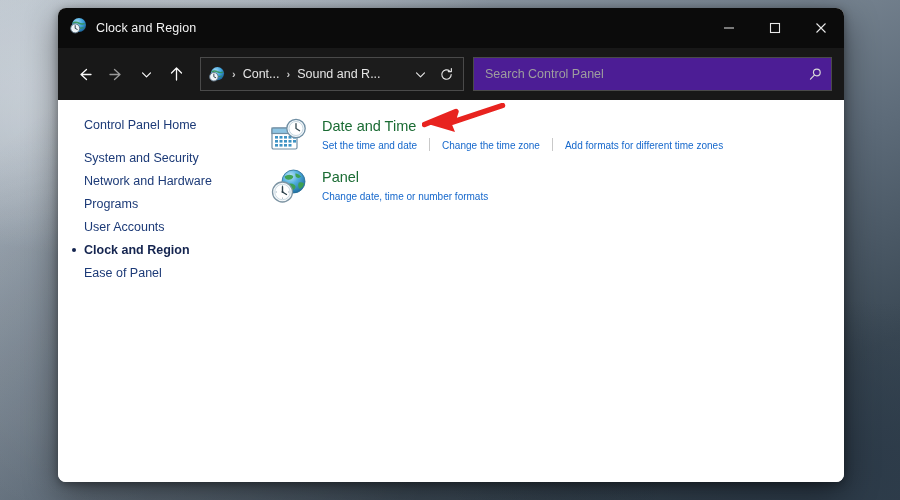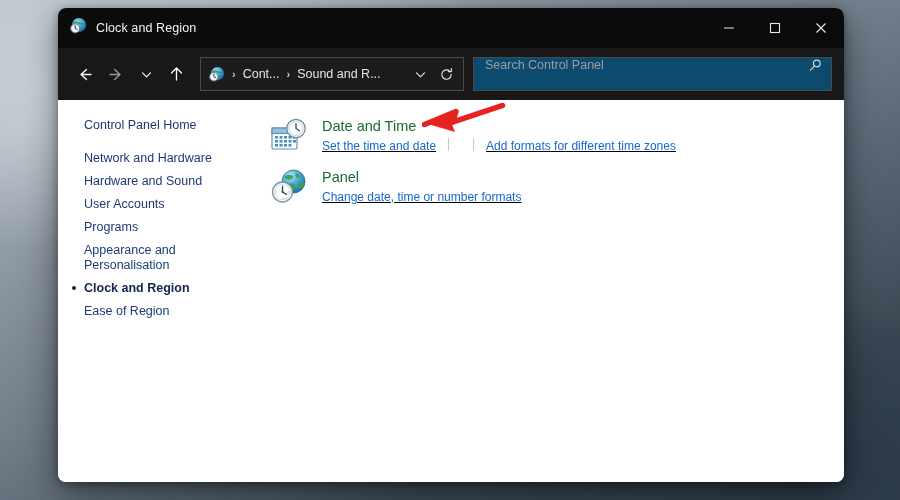--- a/index.html
+++ b/index.html
@@ -129,22 +129,23 @@
     justify-content: center;
     color: #e2e2e2;
     flex: none;
   }
 
   .searchbox {
     width: 338px;
     height: 32px;
     margin-left: 9px;
     border: 1px solid #4a4a4a;
-    background: #0c4a6e;
-    display: flex;
+    background: #4c1d95;
+    display: flex;
+    align-items: center;
     padding: 0 8px 0 11px;
     flex: none;
   }
   .search-placeholder {
     flex: 1;
     color: #9e9e9e;
     font-size: 12.5px;
     white-space: nowrap;
   }
   .search-icon { color: #d8d8d8; display: flex; }
@@ -208,23 +209,22 @@
   .cp-text { padding-top: 1px; }
   .cp-heading {
     color: #1a6b33;
     font-size: 14.5px;
     line-height: 18px;
     margin-bottom: 3px;
     white-space: nowrap;
   }
   .cp-links {
     display: flex;
-    font-size: 12px;
+    font-size: 10px;
     line-height: 16px;
-    text-decoration: underline;
   }
   .cp-link {
     color: #1668cc;
     white-space: nowrap;
   }
   .link-sep {
     width: 1px;
     height: 13px;
     background: #c9c9c9;
     margin: 0 12px;
@@ -351,28 +351,26 @@
           <path d="M6.8 8.6L2.6 13" stroke="currentColor" stroke-width="1.25" stroke-linecap="round"></path>
         </svg>
       </span>
     </div>
   </div>
 
   <div class="content">
 
     <div class="sidebar">
       <div class="side-item home">Control Panel Home</div>
+      <div class="side-item">System and Security</div>
       <div class="side-item">Network and Hardware</div>
-      <div class="side-item">Hardware and Sound</div>
+      <div class="side-item">Programs</div>
       <div class="side-item">User Accounts</div>
-      <div class="side-item">Programs</div>
-      <div class="side-item">Appearance and
-Personalisation</div>
       <div class="side-item current">Clock and Region</div>
-      <div class="side-item">Ease of Region</div>
+      <div class="side-item">Ease of Panel</div>
     </div>
 
     <div class="main">
 
       <div class="cp-group">
         <div class="cp-icon">
           <svg width="38" height="38" viewBox="0 0 38 38">
             <rect x="2" y="11" width="25" height="21" rx="1.5" fill="#ffffff" stroke="#6f8ea3" stroke-width="1.2"></rect>
             <rect x="2" y="11" width="25" height="5.5" fill="#8ec4e2" stroke="#6f8ea3" stroke-width="1.2"></rect>
             <g fill="#3f93c4">
@@ -394,20 +392,21 @@
             <circle cx="26" cy="11.5" r="9.2" fill="#f2f7fa" stroke="#6f8ea3" stroke-width="1.3"></circle>
             <circle cx="26" cy="11.5" r="7" fill="#ffffff" stroke="#b9cdd9" stroke-width=".8"></circle>
             <path d="M26 6.6v4.9l3.6 2.2" stroke="#33484f" stroke-width="1.3" fill="none" stroke-linecap="round" stroke-linejoin="round"></path>
           </svg>
         </div>
         <div class="cp-text">
           <div class="cp-heading">Date and Time</div>
           <div class="cp-links">
             <span class="cp-link">Set the time and date</span>
             <span class="link-sep"></span>
+            <span class="cp-link">Change the time zone</span>
             <span class="link-sep"></span>
             <span class="cp-link">Add formats for different time zones</span>
           </div>
         </div>
       </div>
 
       <div class="cp-group">
         <div class="cp-icon">
           <svg width="38" height="38" viewBox="0 0 38 38">
             <defs>

